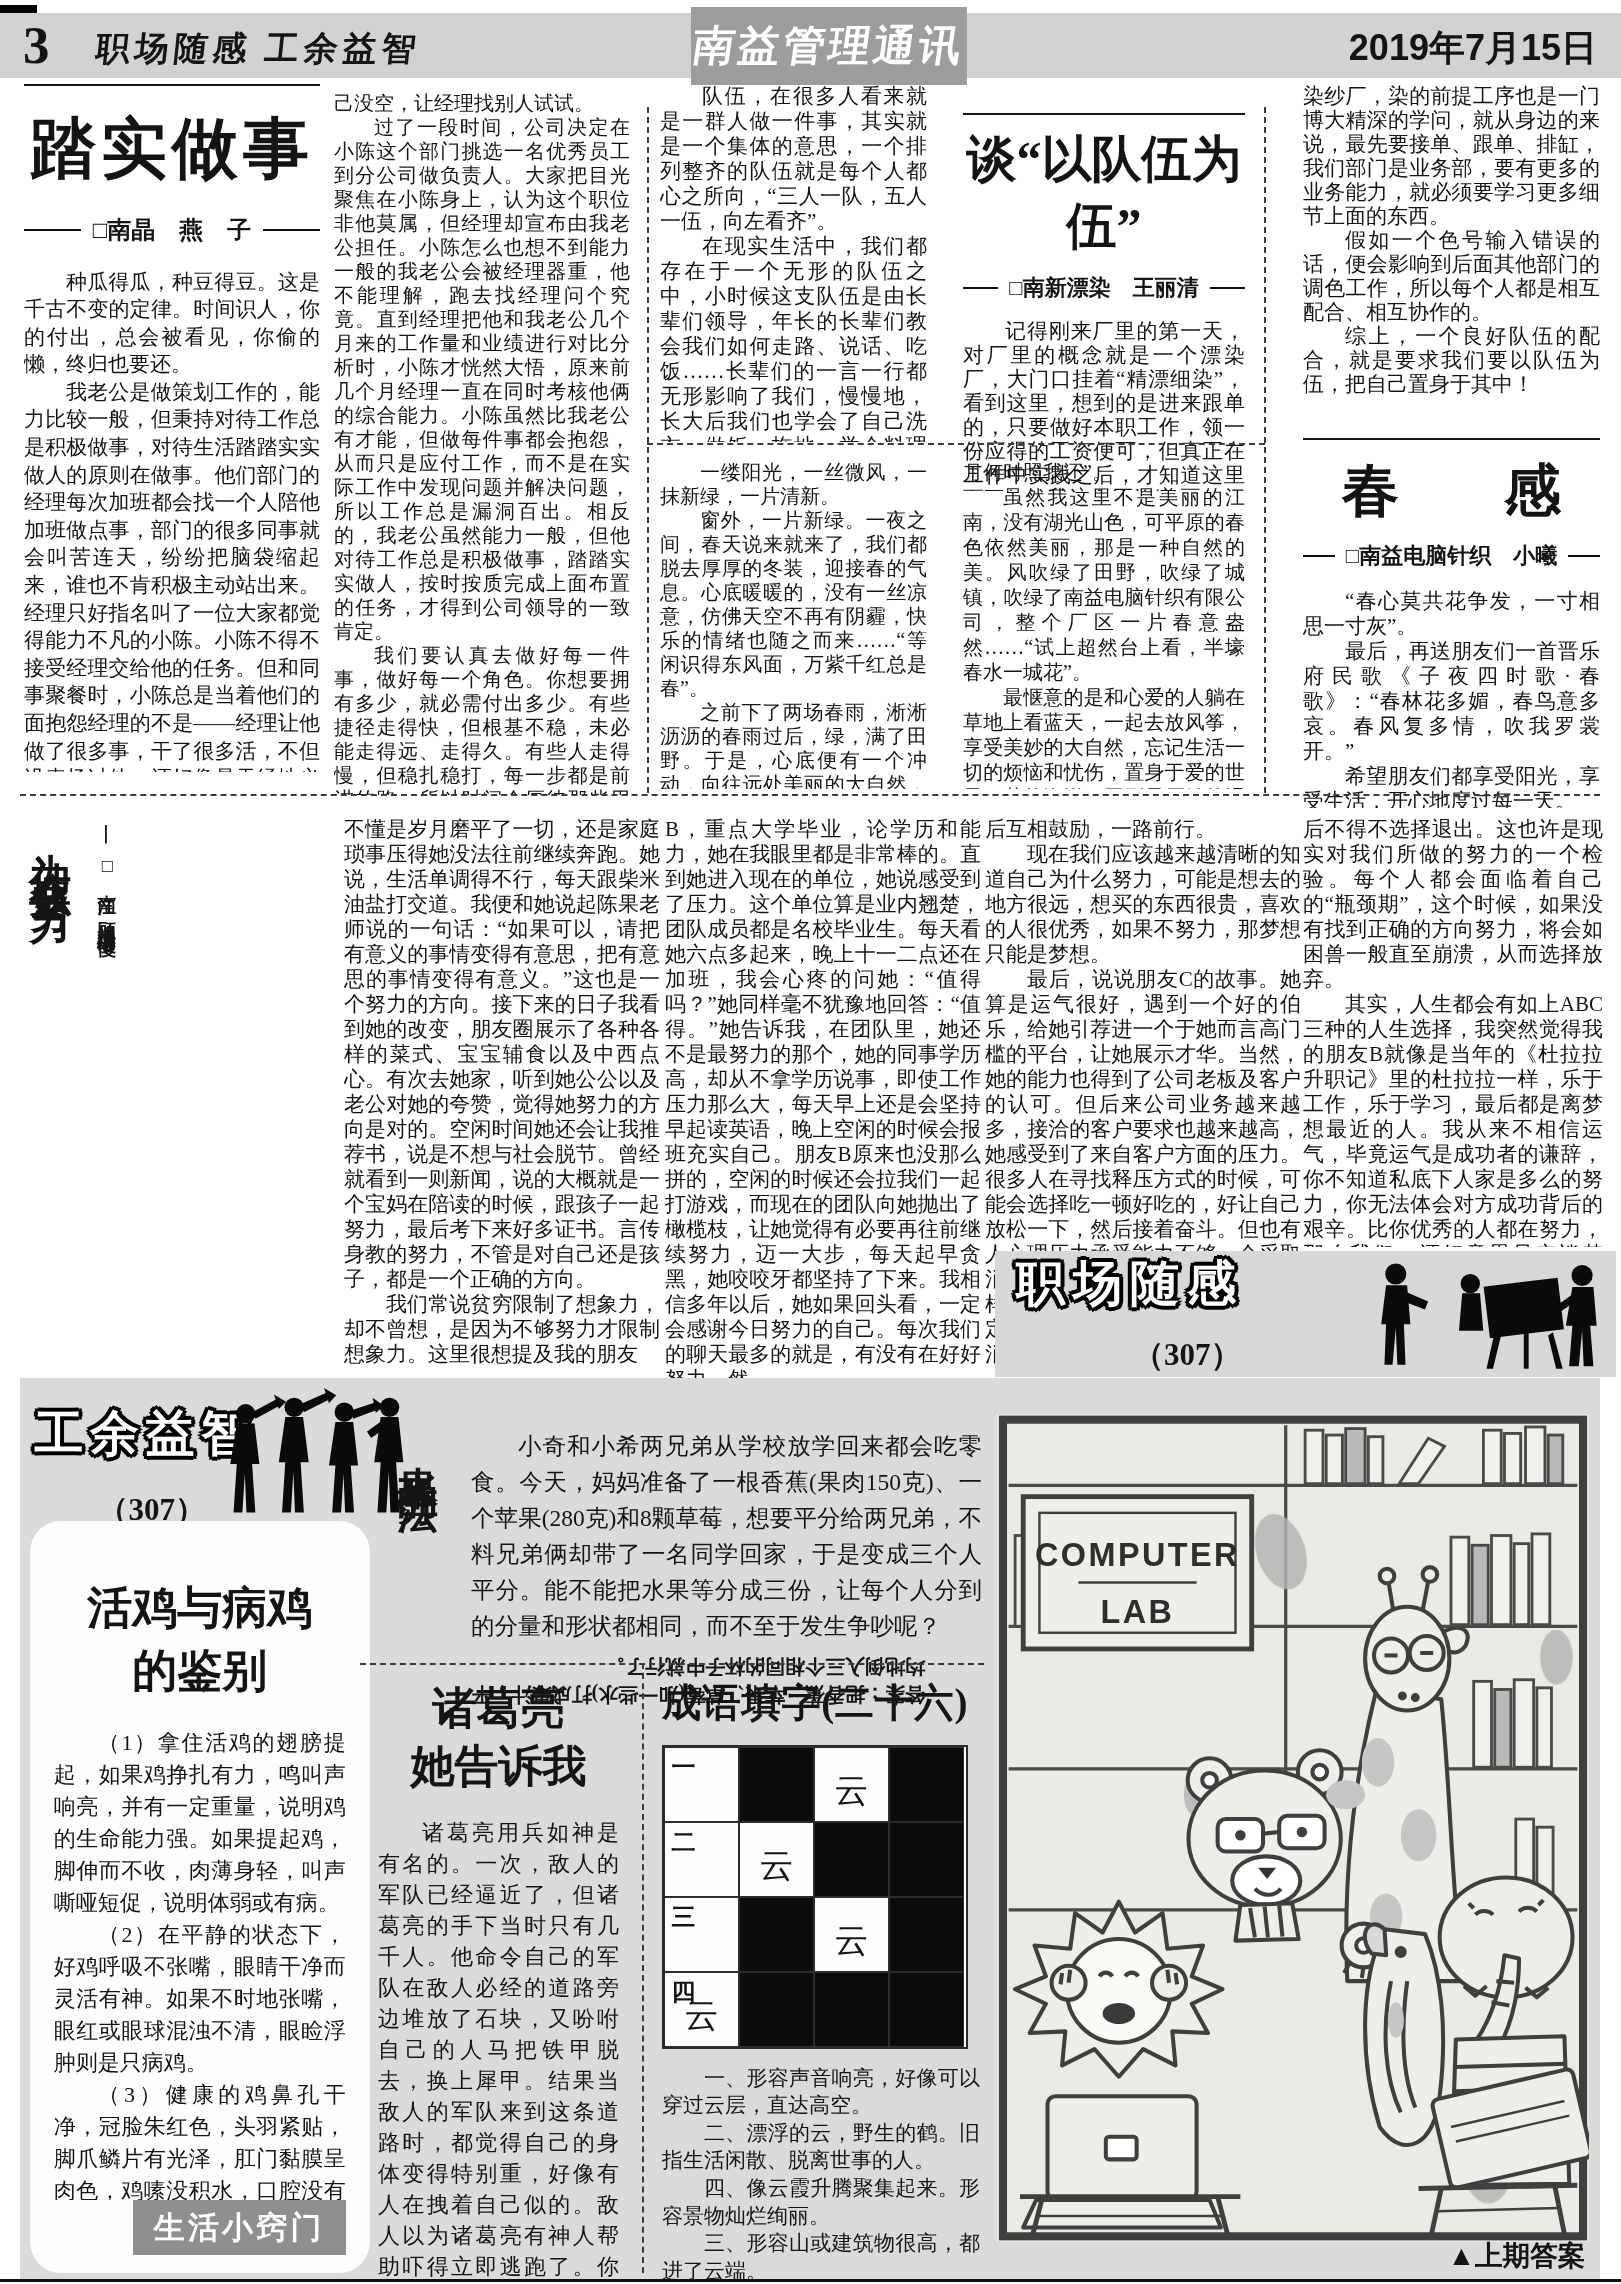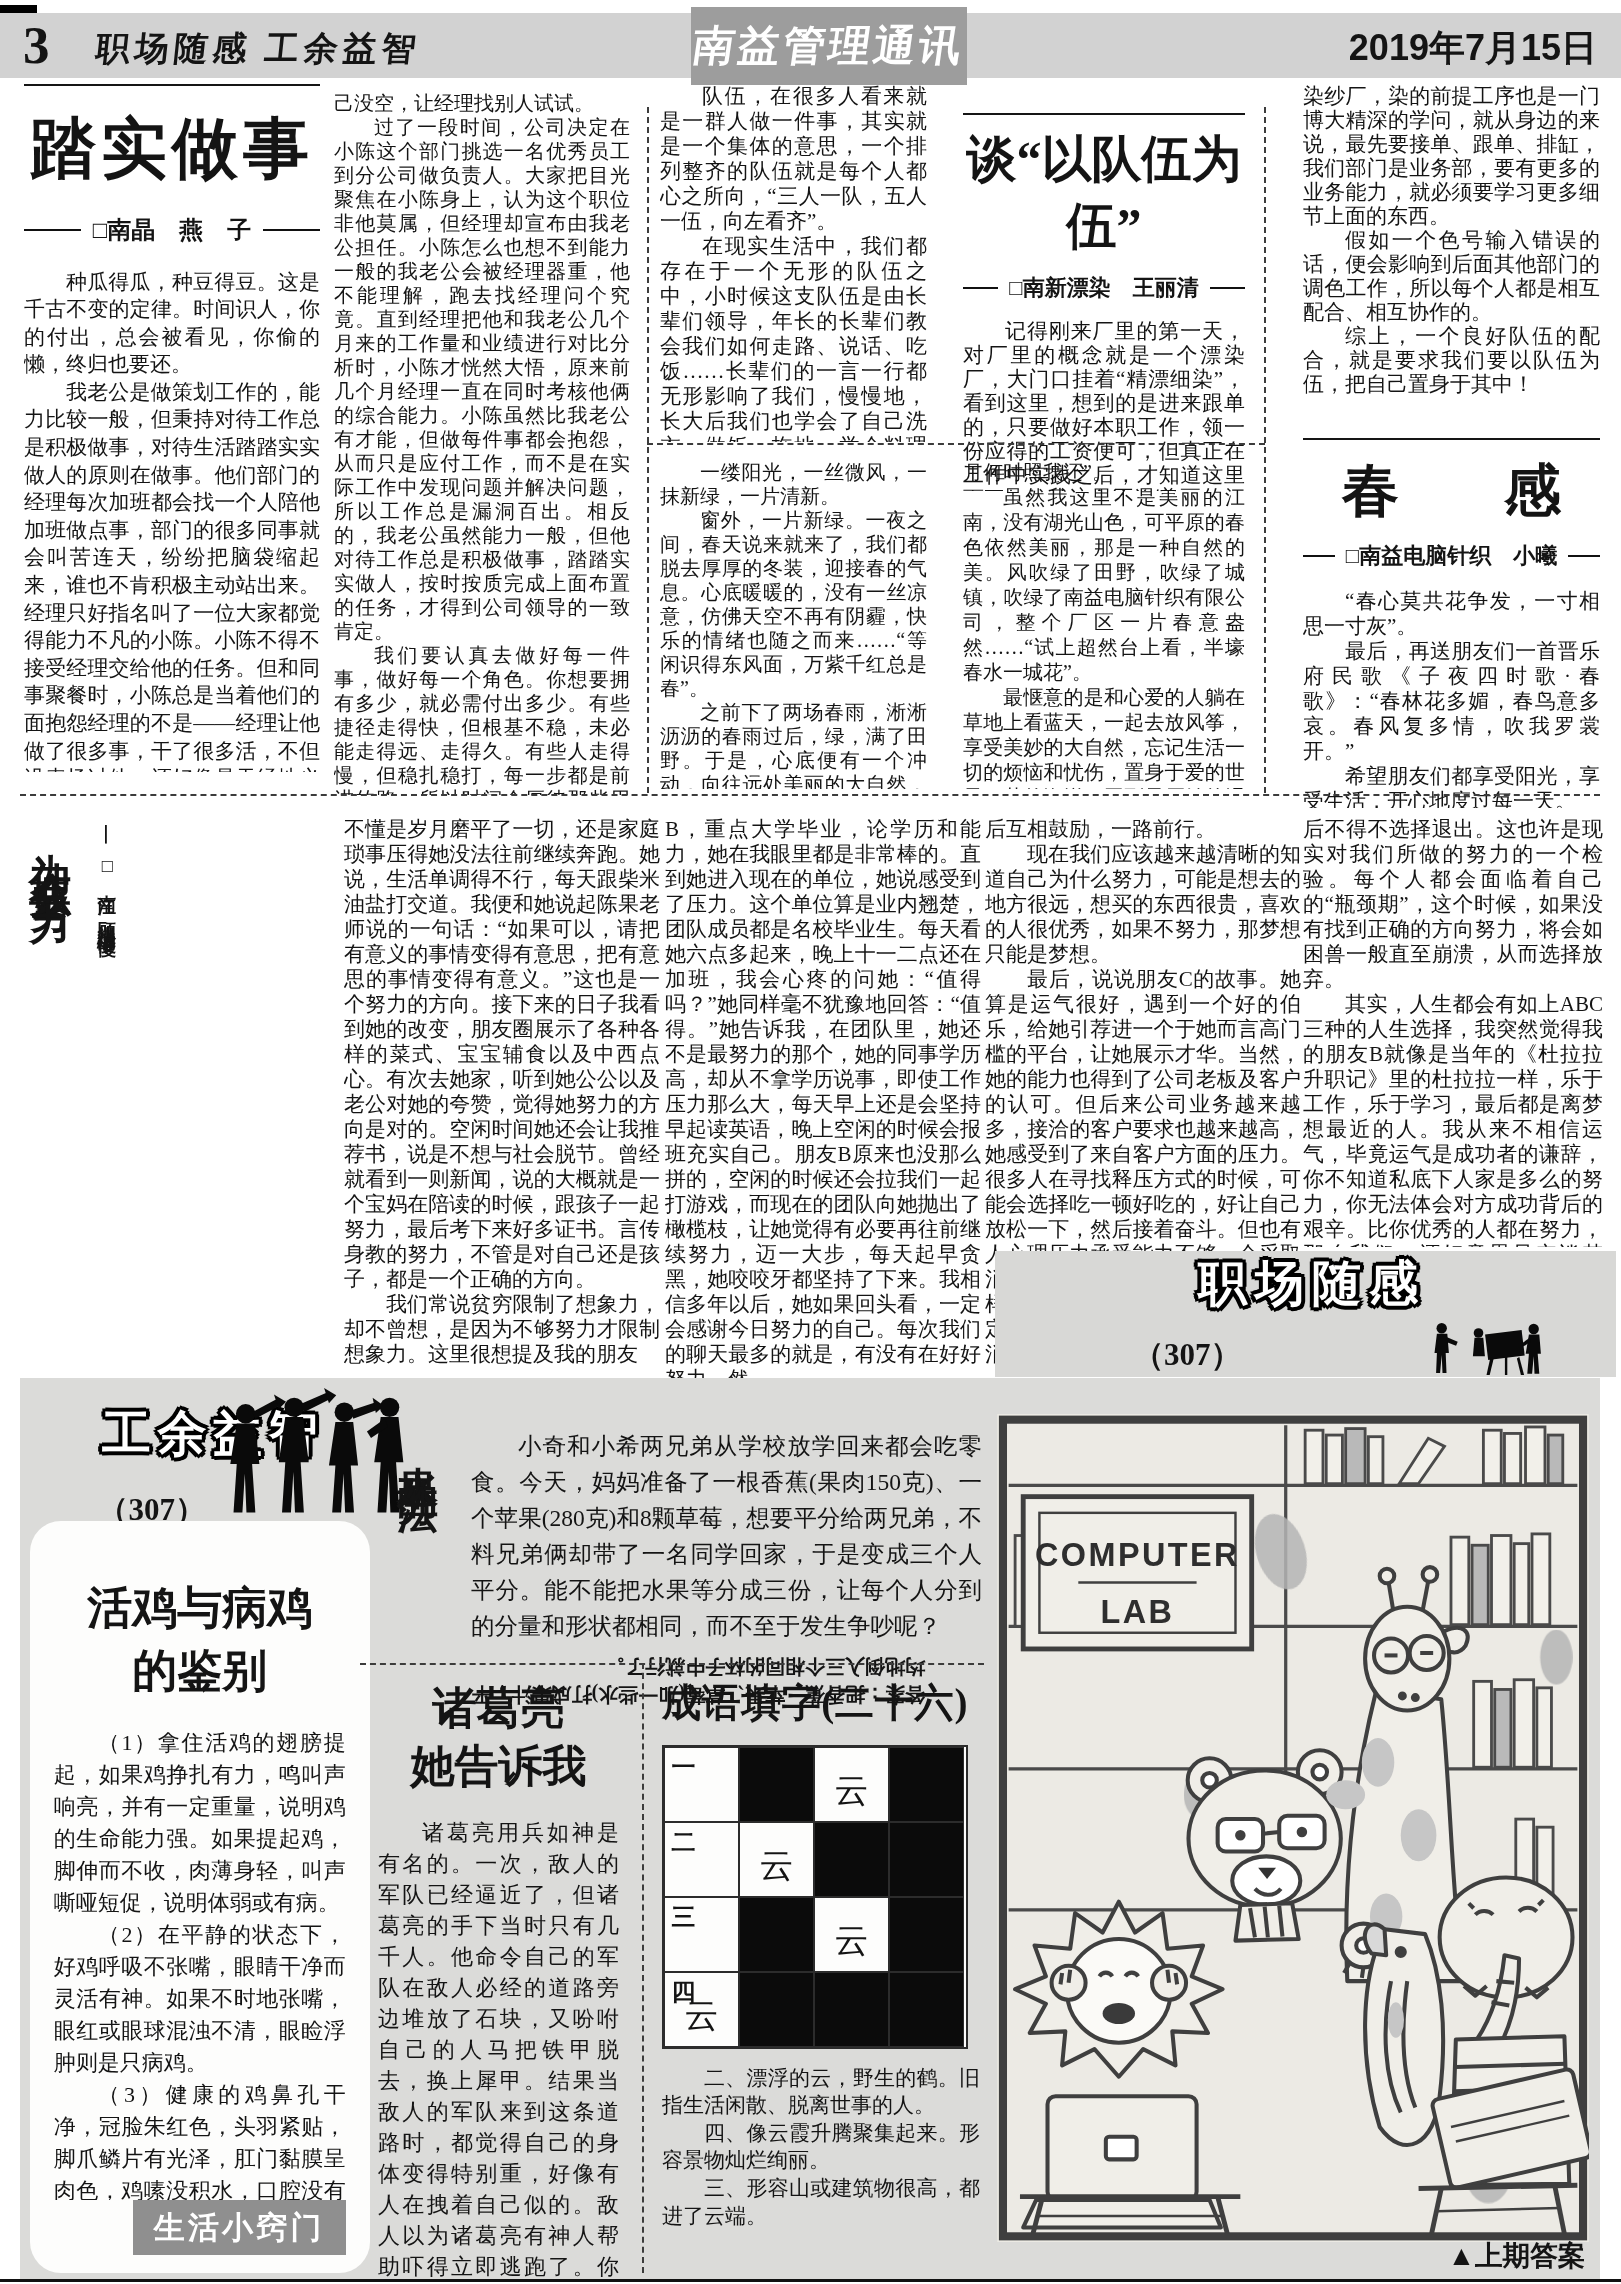--- a/index.html
+++ b/index.html
@@ -54,21 +54,21 @@
   
   .mcol{position:absolute;top:817px;width:316px;font-size:21px;line-height:25px;height:562px;}
   .m1{left:24px;}  .m2{left:344px;} .m3{left:665px;} .m4{left:985px;} .m5{left:1303px;width:300px;height:430px;}
   .m1-head{float:left;width:169px;height:274px;display:flex;gap:24px;margin:3.2px 21px 6.5px 4.9px;}
   .m-title{writing-mode:vertical-rl;font-size:42px;font-weight:900;letter-spacing:9.7px;line-height:1;}
   .m-byline{writing-mode:vertical-rl;font-size:18.6px;font-weight:700;letter-spacing:3.2px;
             font-family:"Liberation Sans","DejaVu Sans",sans-serif;padding-top:4.9px;}
   .m-byline::before{content:"— ";}
   .m-byline::after{content:" —";}
 
-  .badge{position:absolute;background:#d8d8d6;display:flex;align-items:center;flex-direction:column;}
+  .badge{position:absolute;background:#d8d8d6;display:flex;align-items:flex-start;}
   .badge-zc{left:995px;top:1251px;width:605px;height:126px;padding:0 8px;}
   .outline-text{color:#fff;font-weight:900;font-family:"Liberation Sans","DejaVu Sans",sans-serif;
       text-shadow:-3.2px -3.2px 0 #000,3.2px -3.2px 0 #000,-3.2px 3.2px 0 #000,3.2px 3.2px 0 #000,
                   -4px 0 0 #000,4px 0 0 #000,0 -4px 0 #000,0 4px 0 #000;}
   .badge-zc .outline-text{font-size:49px;letter-spacing:8px;margin-left:13px;}
   .badge-num{font-size:31px;font-weight:700;}
   .badge-zc .badge-num{position:absolute;left:138px;top:83px;}
 
   
   .bottom-band{position:absolute;left:20px;top:1378px;width:1580px;height:901px;background:#dbdbd9;}
@@ -338,20 +338,21 @@
           <div class="cw-cell black"></div>
           <div class="cw-cell">
             <span class="cw-marker">四</span>
             <span class="cw-char">云</span>
           </div>
           <div class="cw-cell black"></div>
           <div class="cw-cell black"></div>
           <div class="cw-cell black"></div>
         </div>
       <div class="cw-clues">
+          <p>一、形容声音响亮，好像可以穿过云层，直达高空。</p>
           <p>二、漂浮的云，野生的鹤。旧指生活闲散、脱离世事的人。</p>
           <p>四、像云霞升腾聚集起来。形容景物灿烂绚丽。</p>
           <p>三、形容山或建筑物很高，都进了云端。</p>
         </div>
     </div>
 
     <svg class="cartoon" width="592" height="828" viewBox="0 0 730 1022">
       <rect x="0" y="0" width="730" height="1022" fill="#eceae4"></rect>
       <rect x="7" y="7" width="716" height="1008" fill="none" stroke="#3f3f3f" stroke-width="10"></rect>
 

